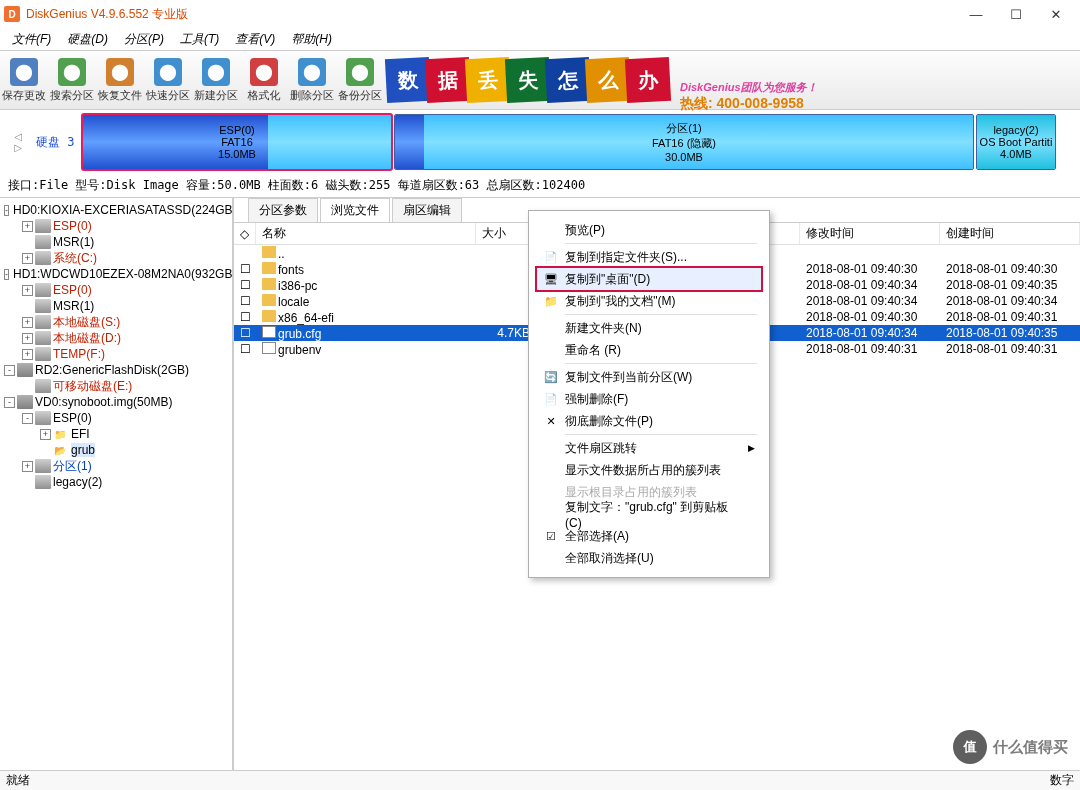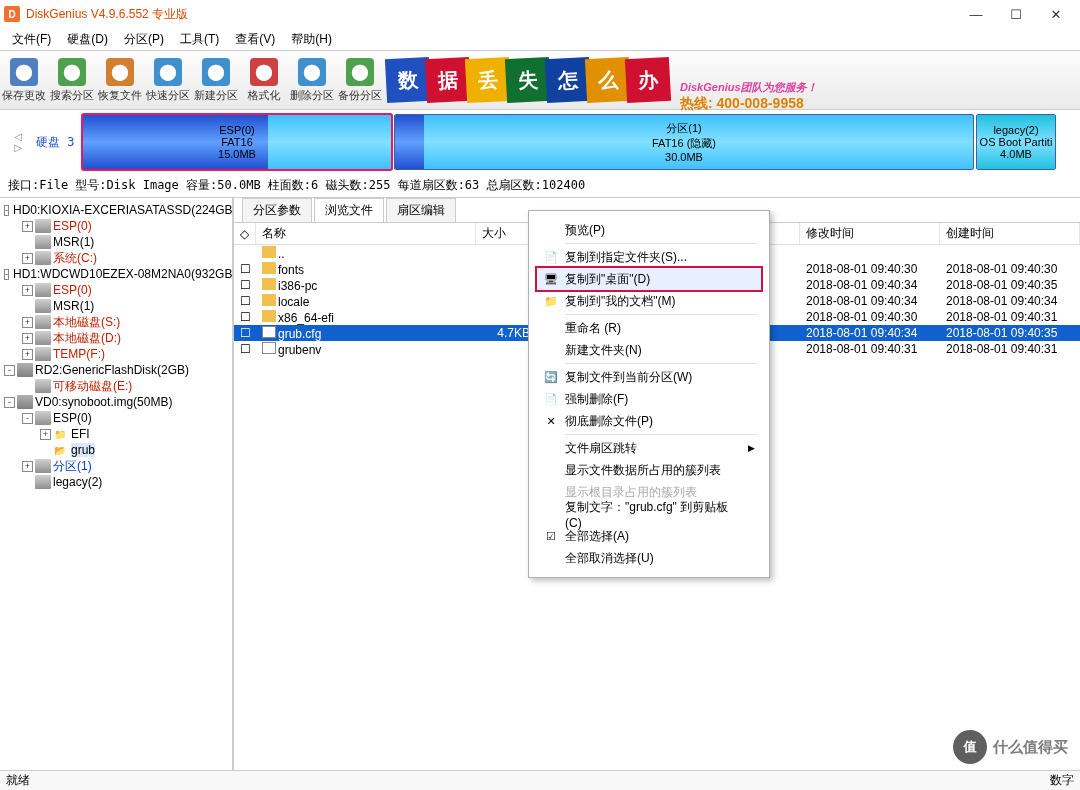--- a/index.html
+++ b/index.html
@@ -6,21 +6,21 @@
 body { background: #fff; font-size: 12px; overflow: hidden; width: 1080px; height: 790px; position: relative; }
 
 
 .titlebar { height: 28px; display: flex; align-items: center; padding: 0 4px; background: #fff; }
 .titlebar .icon { width: 16px; height: 16px; background: #f07030; border-radius: 2px; margin-right: 6px; display: flex; align-items: center; justify-content: center; color: #fff; font-size: 10px; font-weight: bold; }
 .titlebar .title { color: #d84a00; font-size: 12px; flex: 1; }
 .titlebar .winbtns { display: flex; }
 .titlebar .winbtn { width: 40px; height: 24px; display: flex; align-items: center; justify-content: center; font-size: 13px; color: #333; }
 
 
-.menubar { height: 22px; display: flex; align-items: center; padding: 0 4px; background: #fff; }
+.menubar { height: 22px; display: flex; align-items: center; padding: 0 4px; background: #fff; font-style: italic; }
 .menubar .item { padding: 2px 8px; color: #000; }
 
 
 .toolbar { height: 60px; display: flex; align-items: center; background: linear-gradient(#fdfdfd, #eaeaea); border-top: 1px solid #ccc; border-bottom: 1px solid #ccc; }
 .toolbtn { width: 48px; height: 56px; display: flex; flex-direction: column; align-items: center; justify-content: center; gap: 2px; }
 .toolbtn .ti { width: 28px; height: 28px; border-radius: 4px; display: flex; align-items: center; justify-content: center; font-size: 16px; color: #fff; }
 .toolbtn .tl { font-size: 11px; color: #333; }
 .banner { margin-left: 6px; height: 52px; display: flex; align-items: center; }
 .banner .bblock { width: 44px; height: 44px; display: flex; align-items: center; justify-content: center; font-size: 20px; color: #fff; font-weight: bold; transform: rotate(-3deg); margin-left: -4px; }
 .banner-text { margin-left: 10px; font-size: 11px; }
@@ -51,21 +51,21 @@
 .tree .ico { width: 16px; height: 14px; margin-right: 2px; display: inline-flex; align-items: center; justify-content: center; font-size: 10px; }
 .tree .disk-ico { background: linear-gradient(#b0b0b0,#808080); border-radius: 1px; }
 .tree .part-ico { background: linear-gradient(#d0d0d0,#909090); border-radius: 1px; }
 .tree .folder-ico { color: #e0b040; }
 .tree .folder-open { color: #e0b040; }
 .tree .red { color: #c02000; }
 .tree .blue { color: #0040c0; }
 
 
 .right { flex: 1; display: flex; flex-direction: column; position: relative; }
-.tabs { display: flex; border-bottom: 1px solid #ccc; padding-left: 8px; }
+.tabs { display: flex; border-bottom: 1px solid #ccc; padding-left: 14px; }
 .tab { padding: 3px 10px; border: 1px solid #ccc; border-bottom: none; margin-right: 2px; background: #f4f4f4; font-size: 12px; }
 .tab.active { background: #fff; }
 
 .filehdr { display: flex; border-bottom: 1px solid #e0e0e0; background: #fff; height: 22px; align-items: center; }
 .filehdr .col { padding: 0 6px; font-size: 12px; color: #000; border-right: 1px solid #e8e8e8; height: 100%; display: flex; align-items: center; }
 
 .filelist { flex: 1; font-family: SimSun, monospace; font-size: 12px; }
 .frow { display: flex; height: 16px; align-items: center; }
 .frow.sel { background: #1060d0; color: #fff; }
 .frow .fc { padding: 0 6px; overflow: hidden; white-space: nowrap; }
@@ -419,24 +419,24 @@
         <div class="mitem hl">
           <span class="mico">🖥</span>
           <span>复制到"桌面"(D)</span>
         </div>
         <div class="mitem">
           <span class="mico">📁</span>
           <span>复制到"我的文档"(M)</span>
         </div>
         <div class="sep"></div>
         <div class="mitem">
+          <span>新建文件夹(N)</span>
+        </div>
+        <div class="mitem">
           <span>重命名 (R)</span>
-        </div>
-        <div class="mitem">
-          <span>新建文件夹(N)</span>
         </div>
         <div class="sep"></div>
         <div class="mitem">
           <span class="mico">🔄</span>
           <span>复制文件到当前分区(W)</span>
         </div>
         <div class="mitem">
           <span class="mico">📄</span>
           <span>强制删除(F)</span>
         </div>

